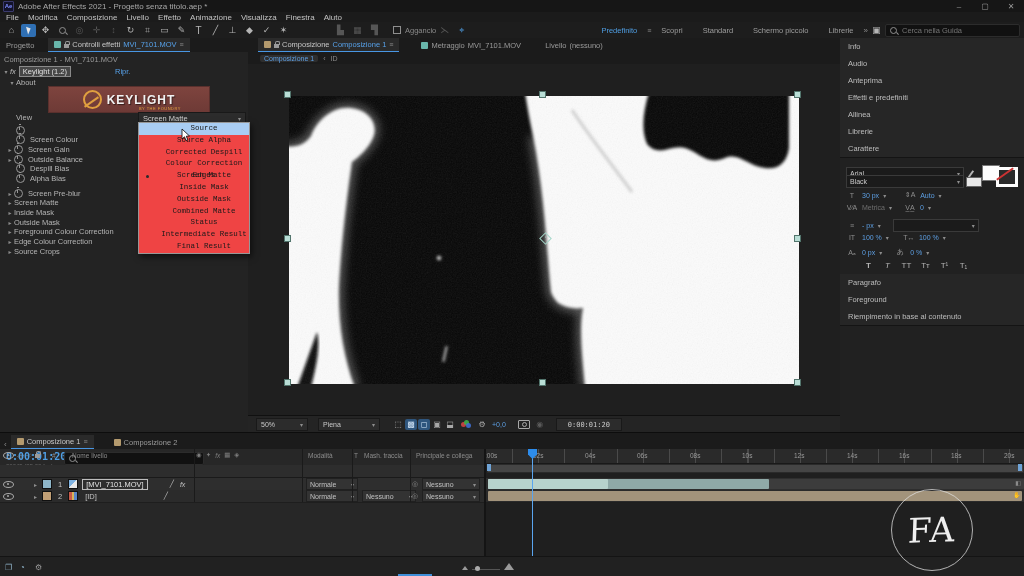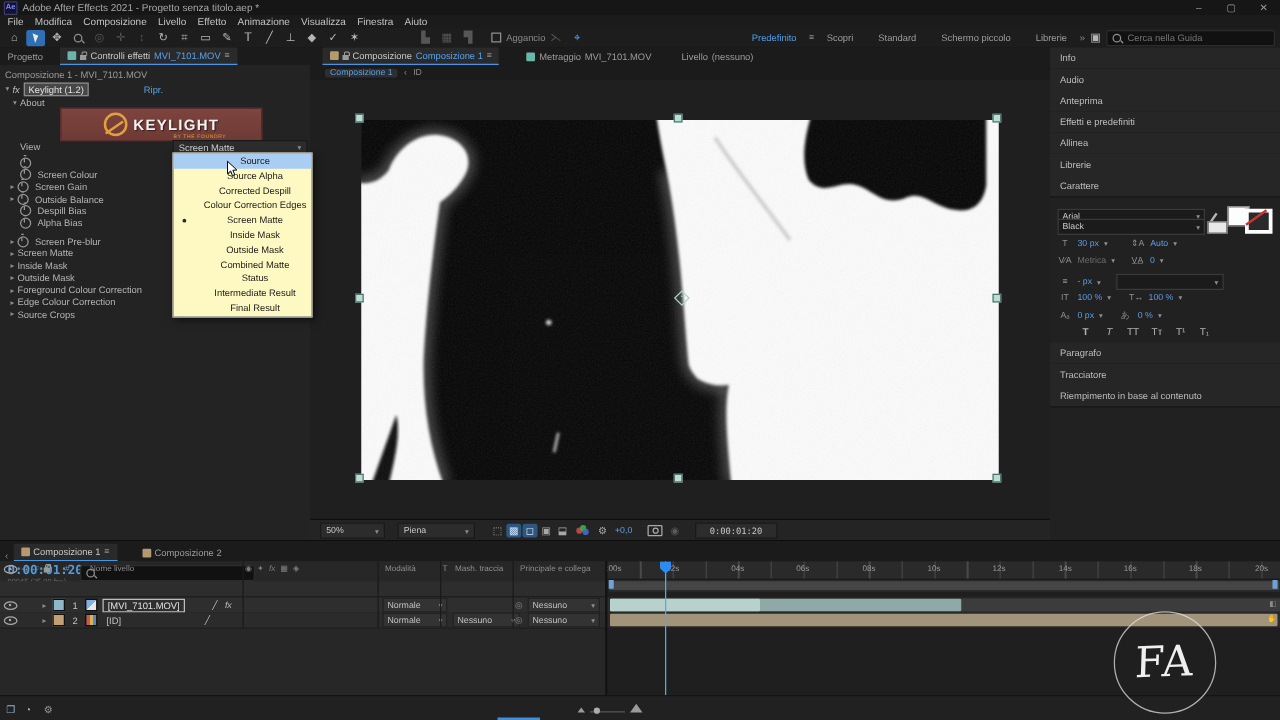--- a/index.html
+++ b/index.html
@@ -53,22 +53,22 @@
   .ecrow{position:absolute;left:0;width:248px;height:10px;display:flex;align-items:center;font-size:7.5px;color:#b4b4b4;}
   .kl-banner{position:absolute;left:48px;top:48px;width:160px;height:25px;background:linear-gradient(#7e443e,#6e3a36);
              display:flex;align-items:center;justify-content:center;gap:5px;border:1px solid #5a302d;}
   .kl-ring{width:15px;height:15px;border:2px solid #e0a03f;border-radius:50%;position:relative;flex:none;}
   .kl-ring:before{content:"";position:absolute;left:-2px;top:9px;width:17px;height:2px;background:#e0a03f;transform:rotate(-35deg);}
   .kl-title{color:#f2f2f2;font-weight:bold;font-size:12px;letter-spacing:1px;text-shadow:1px 1px 1px #00000088;}
   .kl-sub{position:absolute;right:28px;bottom:1px;font-size:4px;color:#e0a03f;letter-spacing:.5px;}
   .viewdrop{position:absolute;left:138px;top:74px;width:98px;height:10px;background:#2c2c2c;border:1px solid #191919;
             display:flex;align-items:center;justify-content:space-between;padding:0 4px;font-size:7.5px;color:#cfcfcf;}
   
-  #klmenu{position:absolute;left:138px;top:84px;width:110px;background:#fef9c3;border:1px solid #979797;
-          box-shadow:2px 3px 6px rgba(0,0,0,.55);z-index:30;}
+  #klmenu{position:absolute;left:138px;top:84px;width:110px;background:#ef4444;border:1px solid #979797;
+          box-shadow:2px 3px 6px rgba(0,0,0,.55);z-index:30;font-family:Liberation Mono, monospace;}
   .kmi{height:11.8px;line-height:11.8px;padding-left:20px;font-size:7.5px;color:#1a1a1a;position:relative;}
   .kmi.hl{background:#a9cdf3;}
   .kmi.checked:before{content:"";position:absolute;left:7px;top:4.5px;width:3px;height:3px;background:#2a2a2a;border-radius:50%;}
   .menucursor{position:absolute;left:42px;top:5px;z-index:40;}
 
   
   #viewer{left:248px;top:38px;width:592px;height:394px;background:#1e1e1e;border-right:1px solid #0d0d0d;}
   #canvas{position:absolute;left:0;top:26px;width:592px;height:351px;background:#1f1f1f;}
   #matte{position:absolute;left:41px;top:32px;width:510px;height:288px;}
   .handle{position:absolute;width:5px;height:5px;background:#b9ded6;border:1px solid #53756d;z-index:5;}
@@ -496,21 +496,21 @@
       <span class="tbtn">TT</span>
       <span class="tbtn">Tᴛ</span>
       <span class="tbtn">T¹</span>
       <span class="tbtn">T₁</span>
     </div>
 
     <div class="rsec" style="top:236px">
         <span>Paragrafo</span>
       </div>
     <div class="rsec" style="top:253px">
-        <span>Tracciatore</span>
+        <span>Foreground</span>
       </div>
     <div class="rsec" style="top:270px">
         <span>Riempimento in base al contenuto</span>
       </div>
   </div>
 
   <div id="timeline" class="abs">
     <div class="tabbar" style="height:16px">
       <span class="dim t8" style="margin:0 4px">‹</span>
       <div class="tab active">

